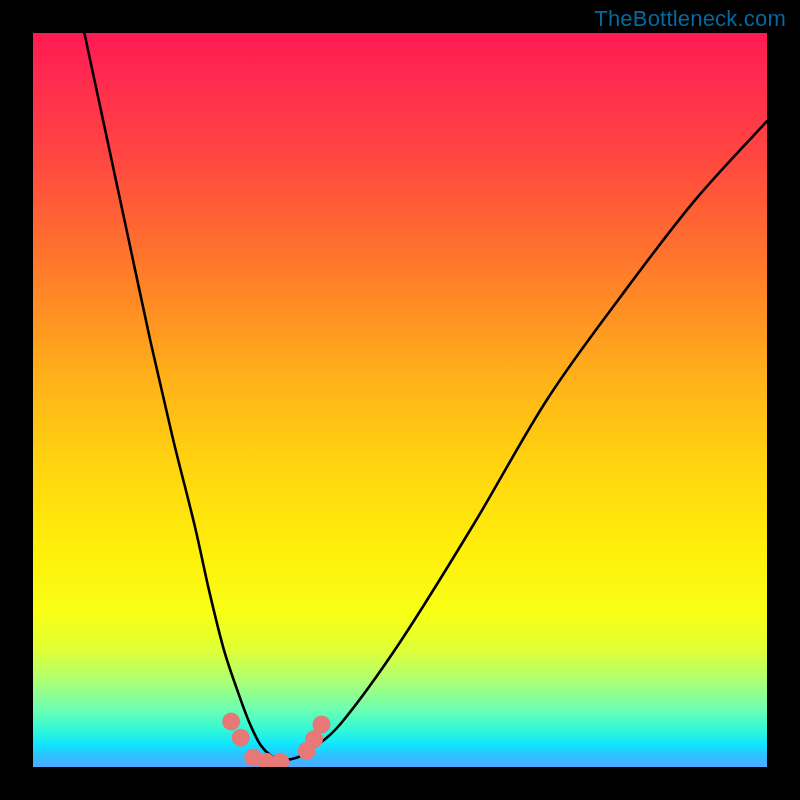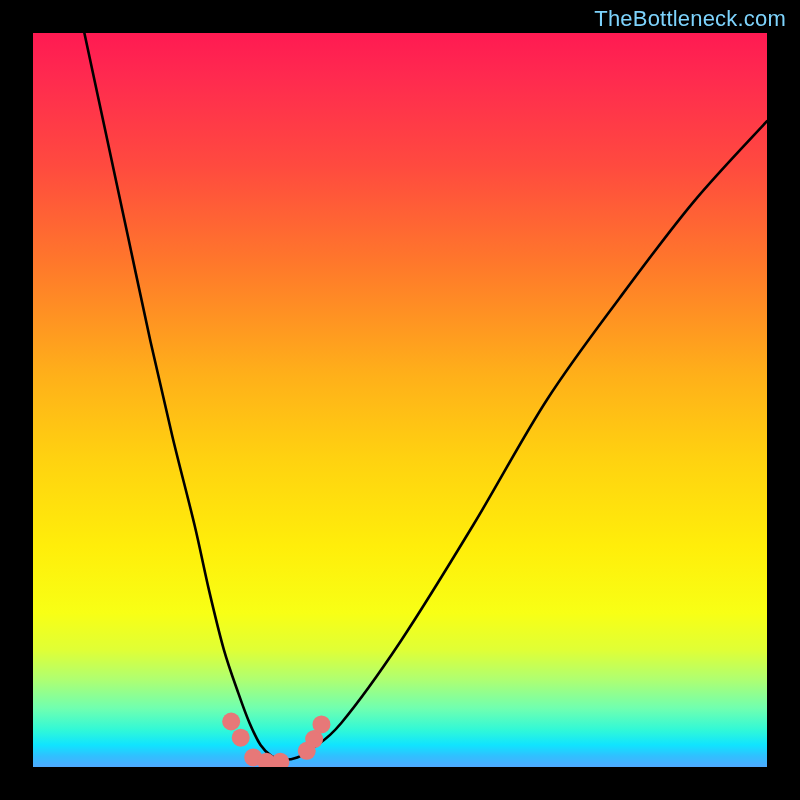--- a/index.html
+++ b/index.html
@@ -45,21 +45,21 @@
       #30f8d8 95%,
       #10e4ff 97%,
       #30c0ff 98.5%,
       #4eaaff 100%
     );
   }
   .watermark {
     position: absolute;
     top: 6px;
     right: 14px;
-    color: #7dd3fc;
+    color: #0369a1;
     font-size: 22px;
     font-weight: 500;
     letter-spacing: 0.2px;
     z-index: 5;
   }
   svg.curve {
     position: absolute;
     inset: 0;
     width: 734px;
     height: 734px;

